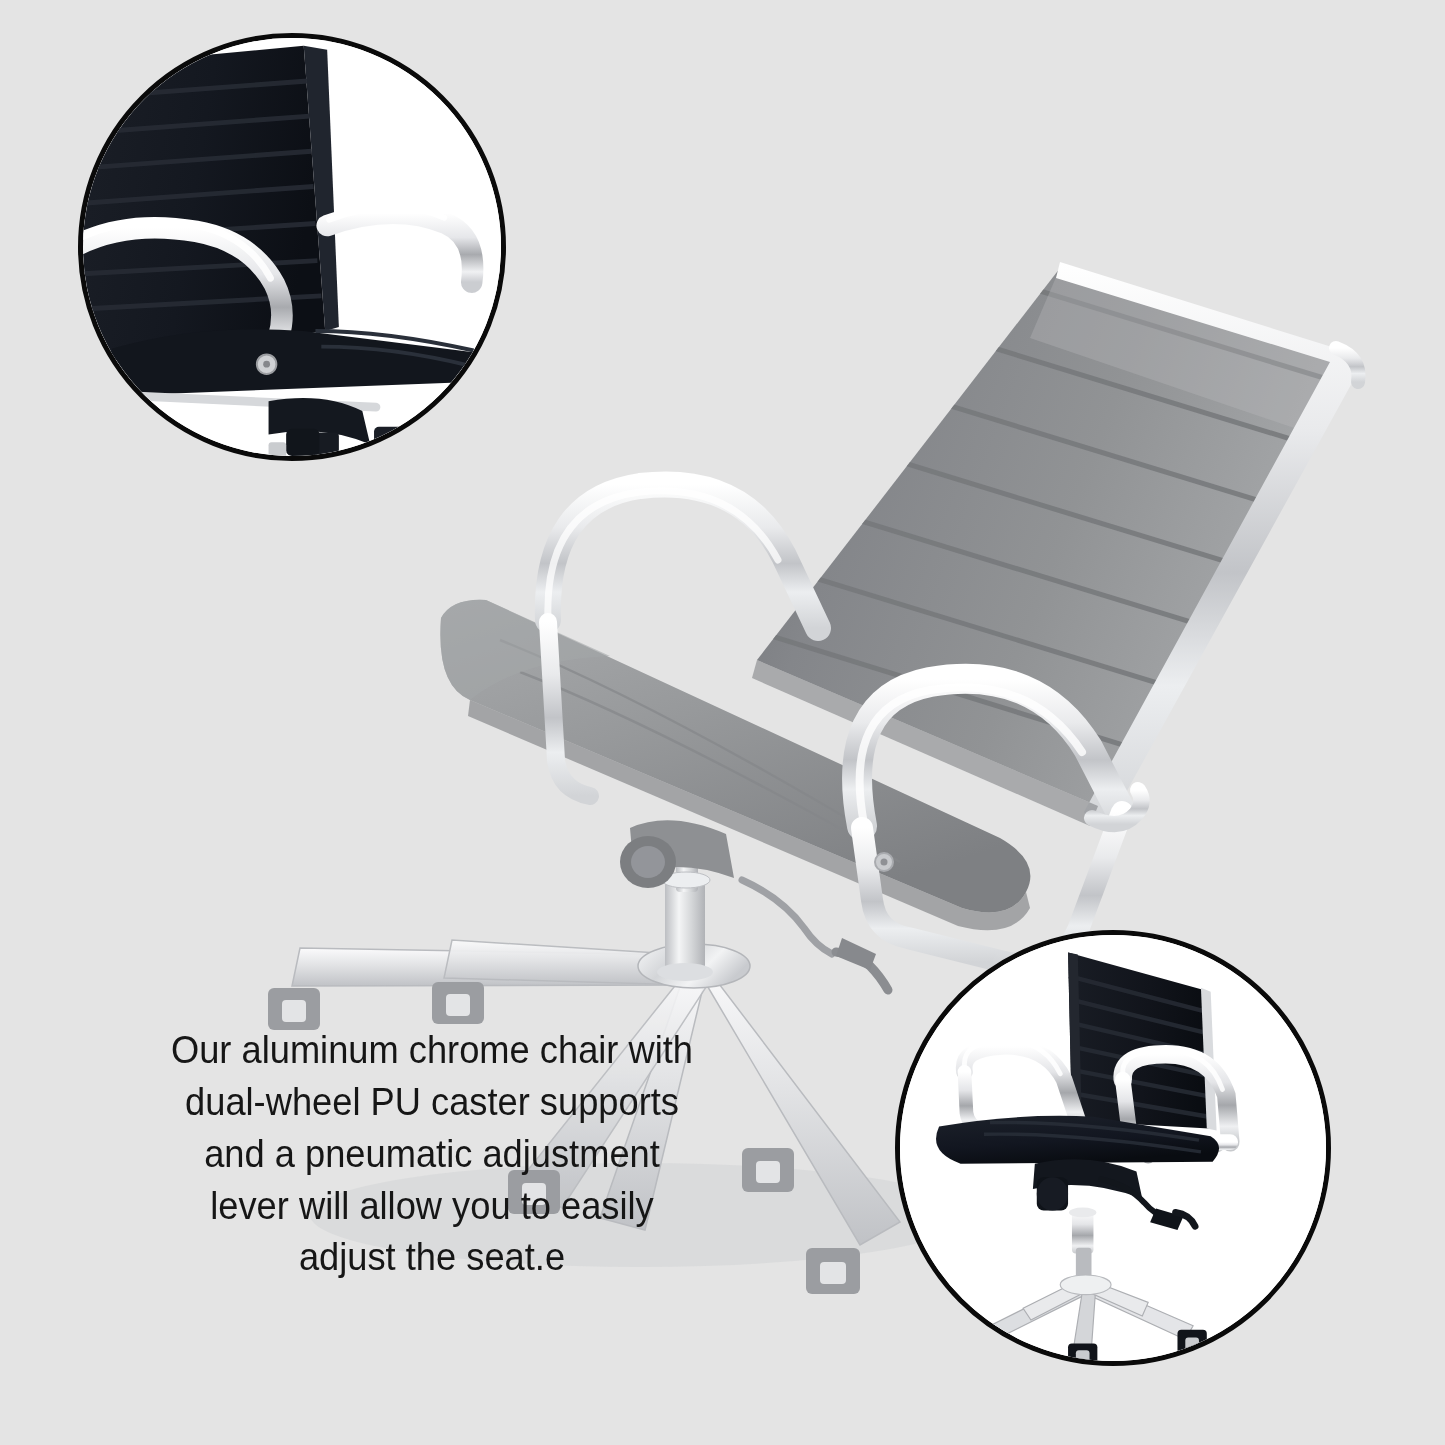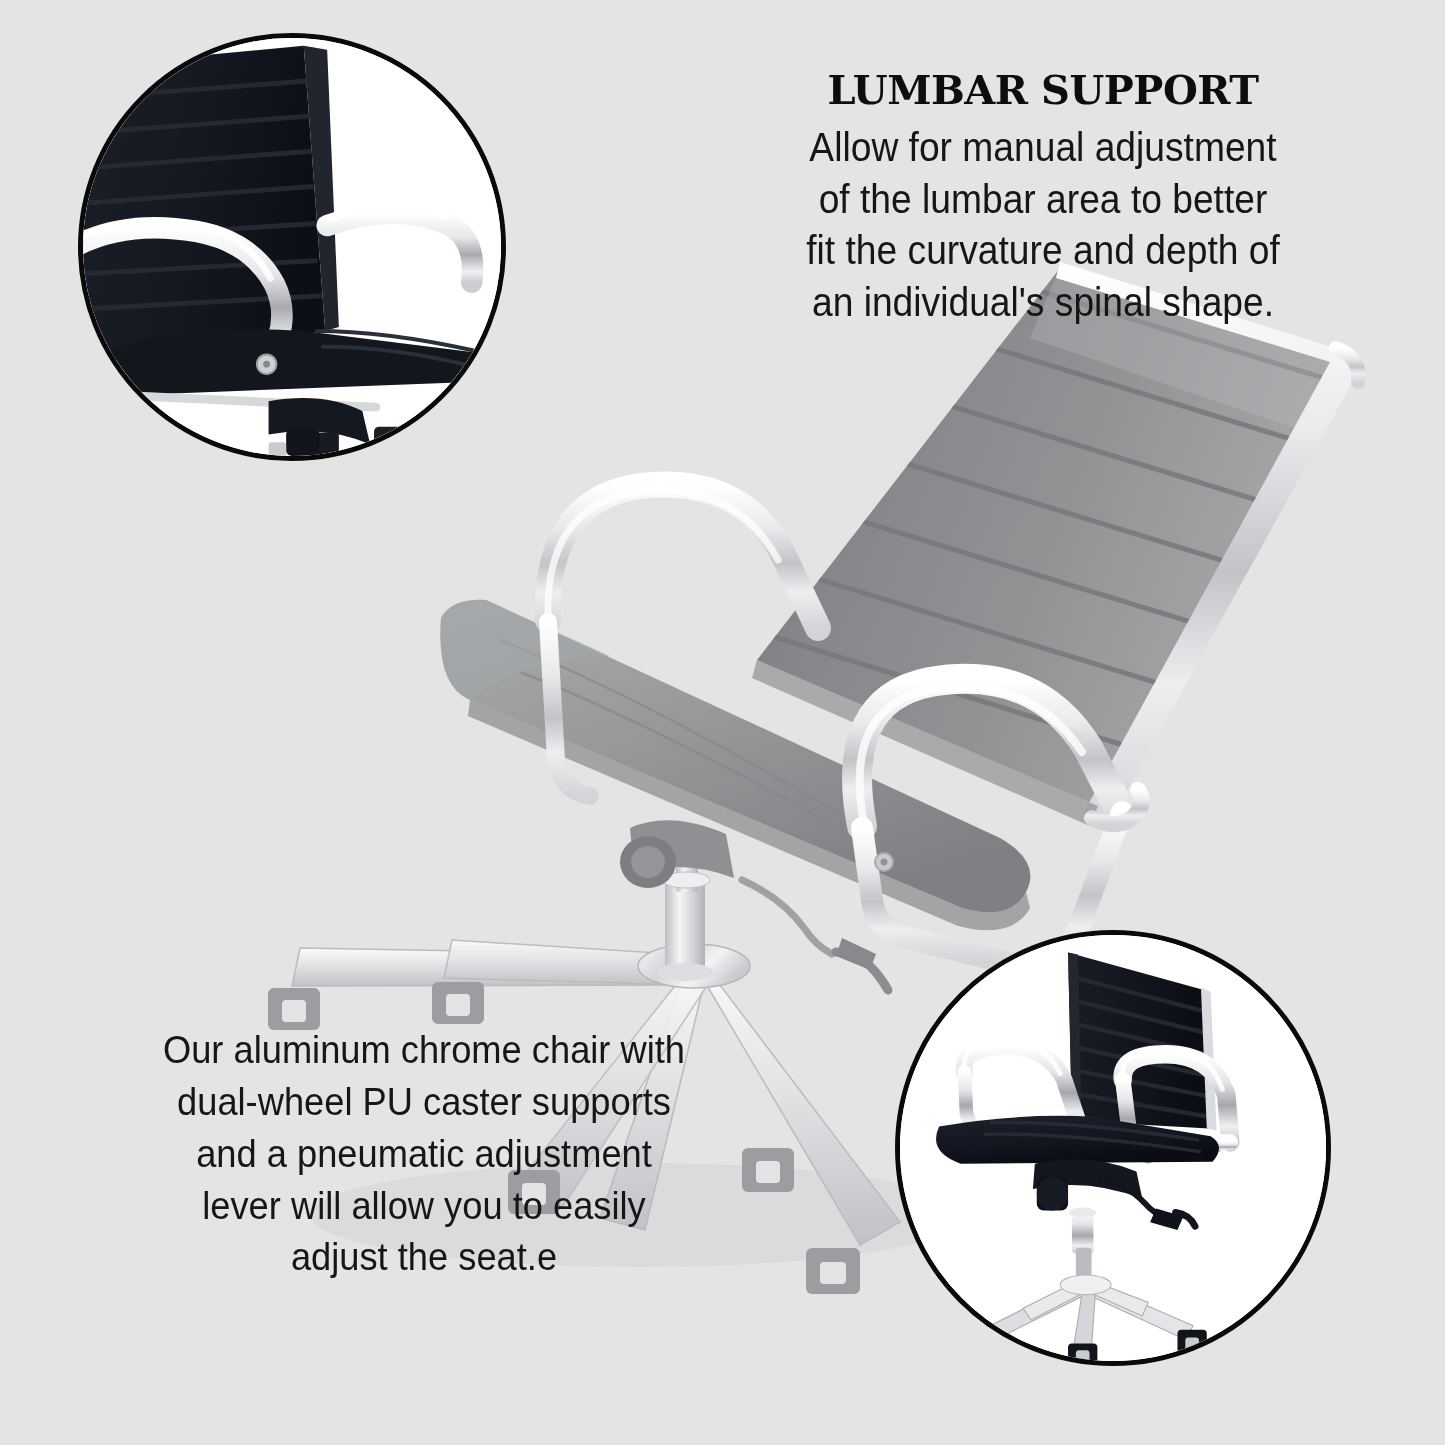--- a/index.html
+++ b/index.html
@@ -77,21 +77,21 @@
   }
   #heading-body {
     font-size: 40px;
     line-height: 1.29;
     font-weight: 400;
     color: #161616;
     transform: scaleX(0.93);
     transform-origin: center top;
   }
   #desc-block {
-    left: 64px;
+    left: 72px;
     top: 1024px;
     width: 720px;
   }
   #desc-body {
     font-size: 39px;
     line-height: 1.33;
     font-weight: 400;
     color: #161616;
     transform: scaleX(0.93);
     transform-origin: center top;
@@ -404,29 +404,20 @@
         <rect x="284" y="404" width="30" height="24" rx="4" fill="#11141a"></rect>
         <rect x="292" y="412" width="14" height="14" rx="3" fill="#c9cbce"></rect>
       </g>
       <g>
         <rect x="172" y="418" width="30" height="22" rx="4" fill="#11141a"></rect>
         <rect x="180" y="425" width="14" height="13" rx="3" fill="#c9cbce"></rect>
       </g>
     </svg>
   </div>
 
-  <div class="text-block" id="heading-block">
-    <div id="heading-title">LUMBAR SUPPORT</div>
-    <div id="heading-body">
-      <span class="tline">Allow for manual adjustment</span>
-      <span class="tline">of the lumbar area to better</span>
-      <span class="tline">fit the curvature and depth of</span>
-      <span class="tline">an individual's spinal shape.</span>
-    </div>
-  </div>
 
   <div class="text-block" id="desc-block">
     <div id="desc-body">
       <span class="tline">Our aluminum chrome chair with</span>
       <span class="tline">dual-wheel PU caster supports</span>
       <span class="tline">and a pneumatic adjustment</span>
       <span class="tline">lever will allow you to easily</span>
       <span class="tline">adjust the seat.e</span>
     </div>
   </div>

